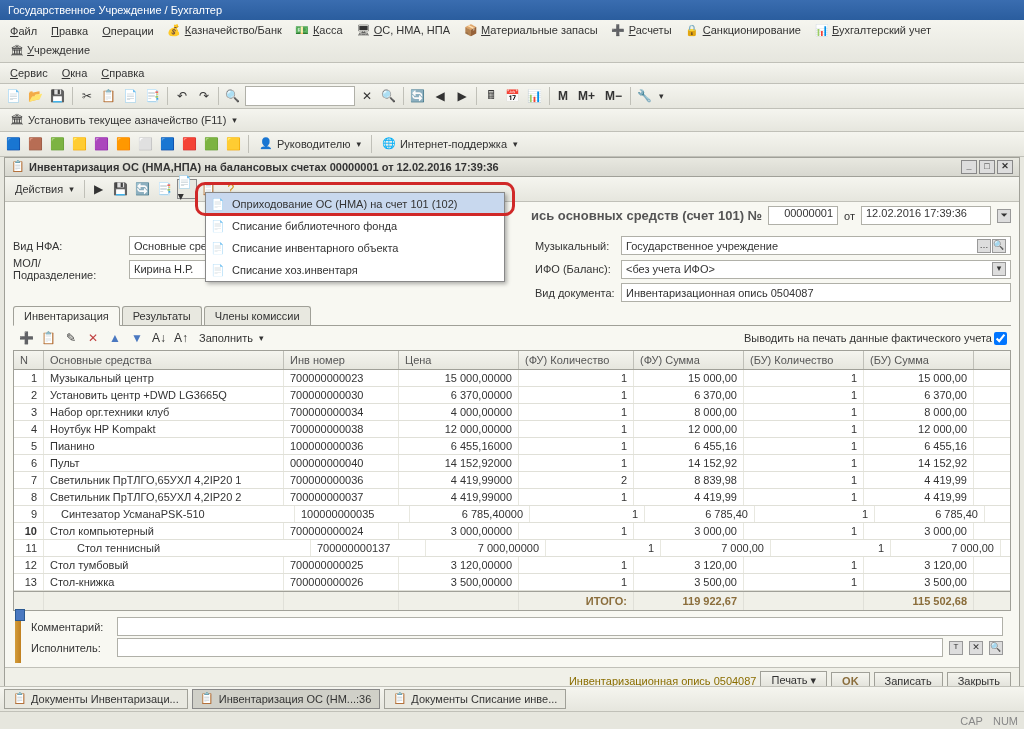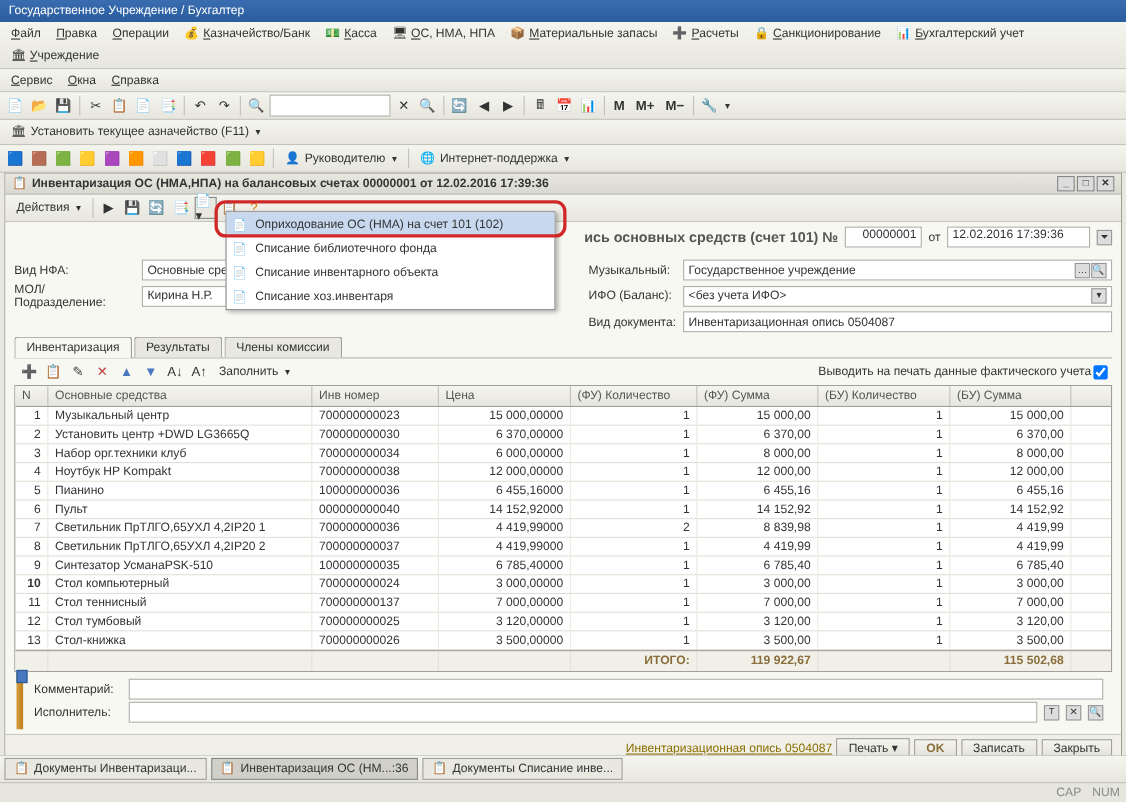--- a/index.html
+++ b/index.html
@@ -303,21 +303,21 @@
             <div class="gc num" style="width: 120px;">6 370,00000</div>
             <div class="gc num" style="width: 115px;">1</div>
             <div class="gc num" style="width: 110px;">6 370,00</div>
             <div class="gc num" style="width: 120px;">1</div>
             <div class="gc num" style="width: 110px;">6 370,00</div>
           </div>
           <div class="grid-row">
             <div class="gc num" style="width: 30px;">3</div>
             <div class="gc" style="width: 240px;">Набор орг.техники клуб</div>
             <div class="gc" style="width: 115px;">700000000034</div>
-            <div class="gc num" style="width: 120px;">6 000,00000</div>
+            <div class="gc num" style="width: 120px;">4 000,00000</div>
             <div class="gc num" style="width: 115px;">1</div>
             <div class="gc num" style="width: 110px;">8 000,00</div>
             <div class="gc num" style="width: 120px;">1</div>
             <div class="gc num" style="width: 110px;">8 000,00</div>
           </div>
           <div class="grid-row">
             <div class="gc num" style="width: 30px;">4</div>
             <div class="gc" style="width: 240px;">Ноутбук HP Kompakt</div>
             <div class="gc" style="width: 115px;">700000000038</div>
             <div class="gc num" style="width: 120px;">12 000,00000</div>
@@ -361,41 +361,41 @@
             <div class="gc" style="width: 240px;">Светильник ПрТЛГО,65УХЛ 4,2IP20 2</div>
             <div class="gc" style="width: 115px;">700000000037</div>
             <div class="gc num" style="width: 120px;">4 419,99000</div>
             <div class="gc num" style="width: 115px;">1</div>
             <div class="gc num" style="width: 110px;">4 419,99</div>
             <div class="gc num" style="width: 120px;">1</div>
             <div class="gc num" style="width: 110px;">4 419,99</div>
           </div>
           <div class="grid-row">
             <div class="gc num" style="width: 30px;">9</div>
-            <div class="gc" style="width: 240px;">Синтезатор УсманаPSK-510</div>
+            <div class="gc" style="width: 240px; margin-left: 11px;">Синтезатор УсманаPSK-510</div>
             <div class="gc" style="width: 115px;">100000000035</div>
             <div class="gc num" style="width: 120px;">6 785,40000</div>
             <div class="gc num" style="width: 115px;">1</div>
             <div class="gc num" style="width: 110px;">6 785,40</div>
             <div class="gc num" style="width: 120px;">1</div>
             <div class="gc num" style="width: 110px;">6 785,40</div>
           </div>
           <div class="grid-row">
             <div class="gc num" style="width: 30px; font-weight: bold;">10</div>
             <div class="gc" style="width: 240px;">Стол компьютерный</div>
             <div class="gc" style="width: 115px;">700000000024</div>
             <div class="gc num" style="width: 120px;">3 000,00000</div>
             <div class="gc num" style="width: 115px;">1</div>
             <div class="gc num" style="width: 110px;">3 000,00</div>
             <div class="gc num" style="width: 120px;">1</div>
             <div class="gc num" style="width: 110px;">3 000,00</div>
           </div>
           <div class="grid-row">
             <div class="gc num" style="width: 30px;">11</div>
-            <div class="gc" style="width: 240px;">Стол теннисный</div>
+            <div class="gc" style="width: 240px; margin-left: 27px;">Стол теннисный</div>
             <div class="gc" style="width: 115px;">700000000137</div>
             <div class="gc num" style="width: 120px;">7 000,00000</div>
             <div class="gc num" style="width: 115px;">1</div>
             <div class="gc num" style="width: 110px;">7 000,00</div>
             <div class="gc num" style="width: 120px;">1</div>
             <div class="gc num" style="width: 110px;">7 000,00</div>
           </div>
           <div class="grid-row">
             <div class="gc num" style="width: 30px;">12</div>
             <div class="gc" style="width: 240px;">Стол тумбовый</div>

